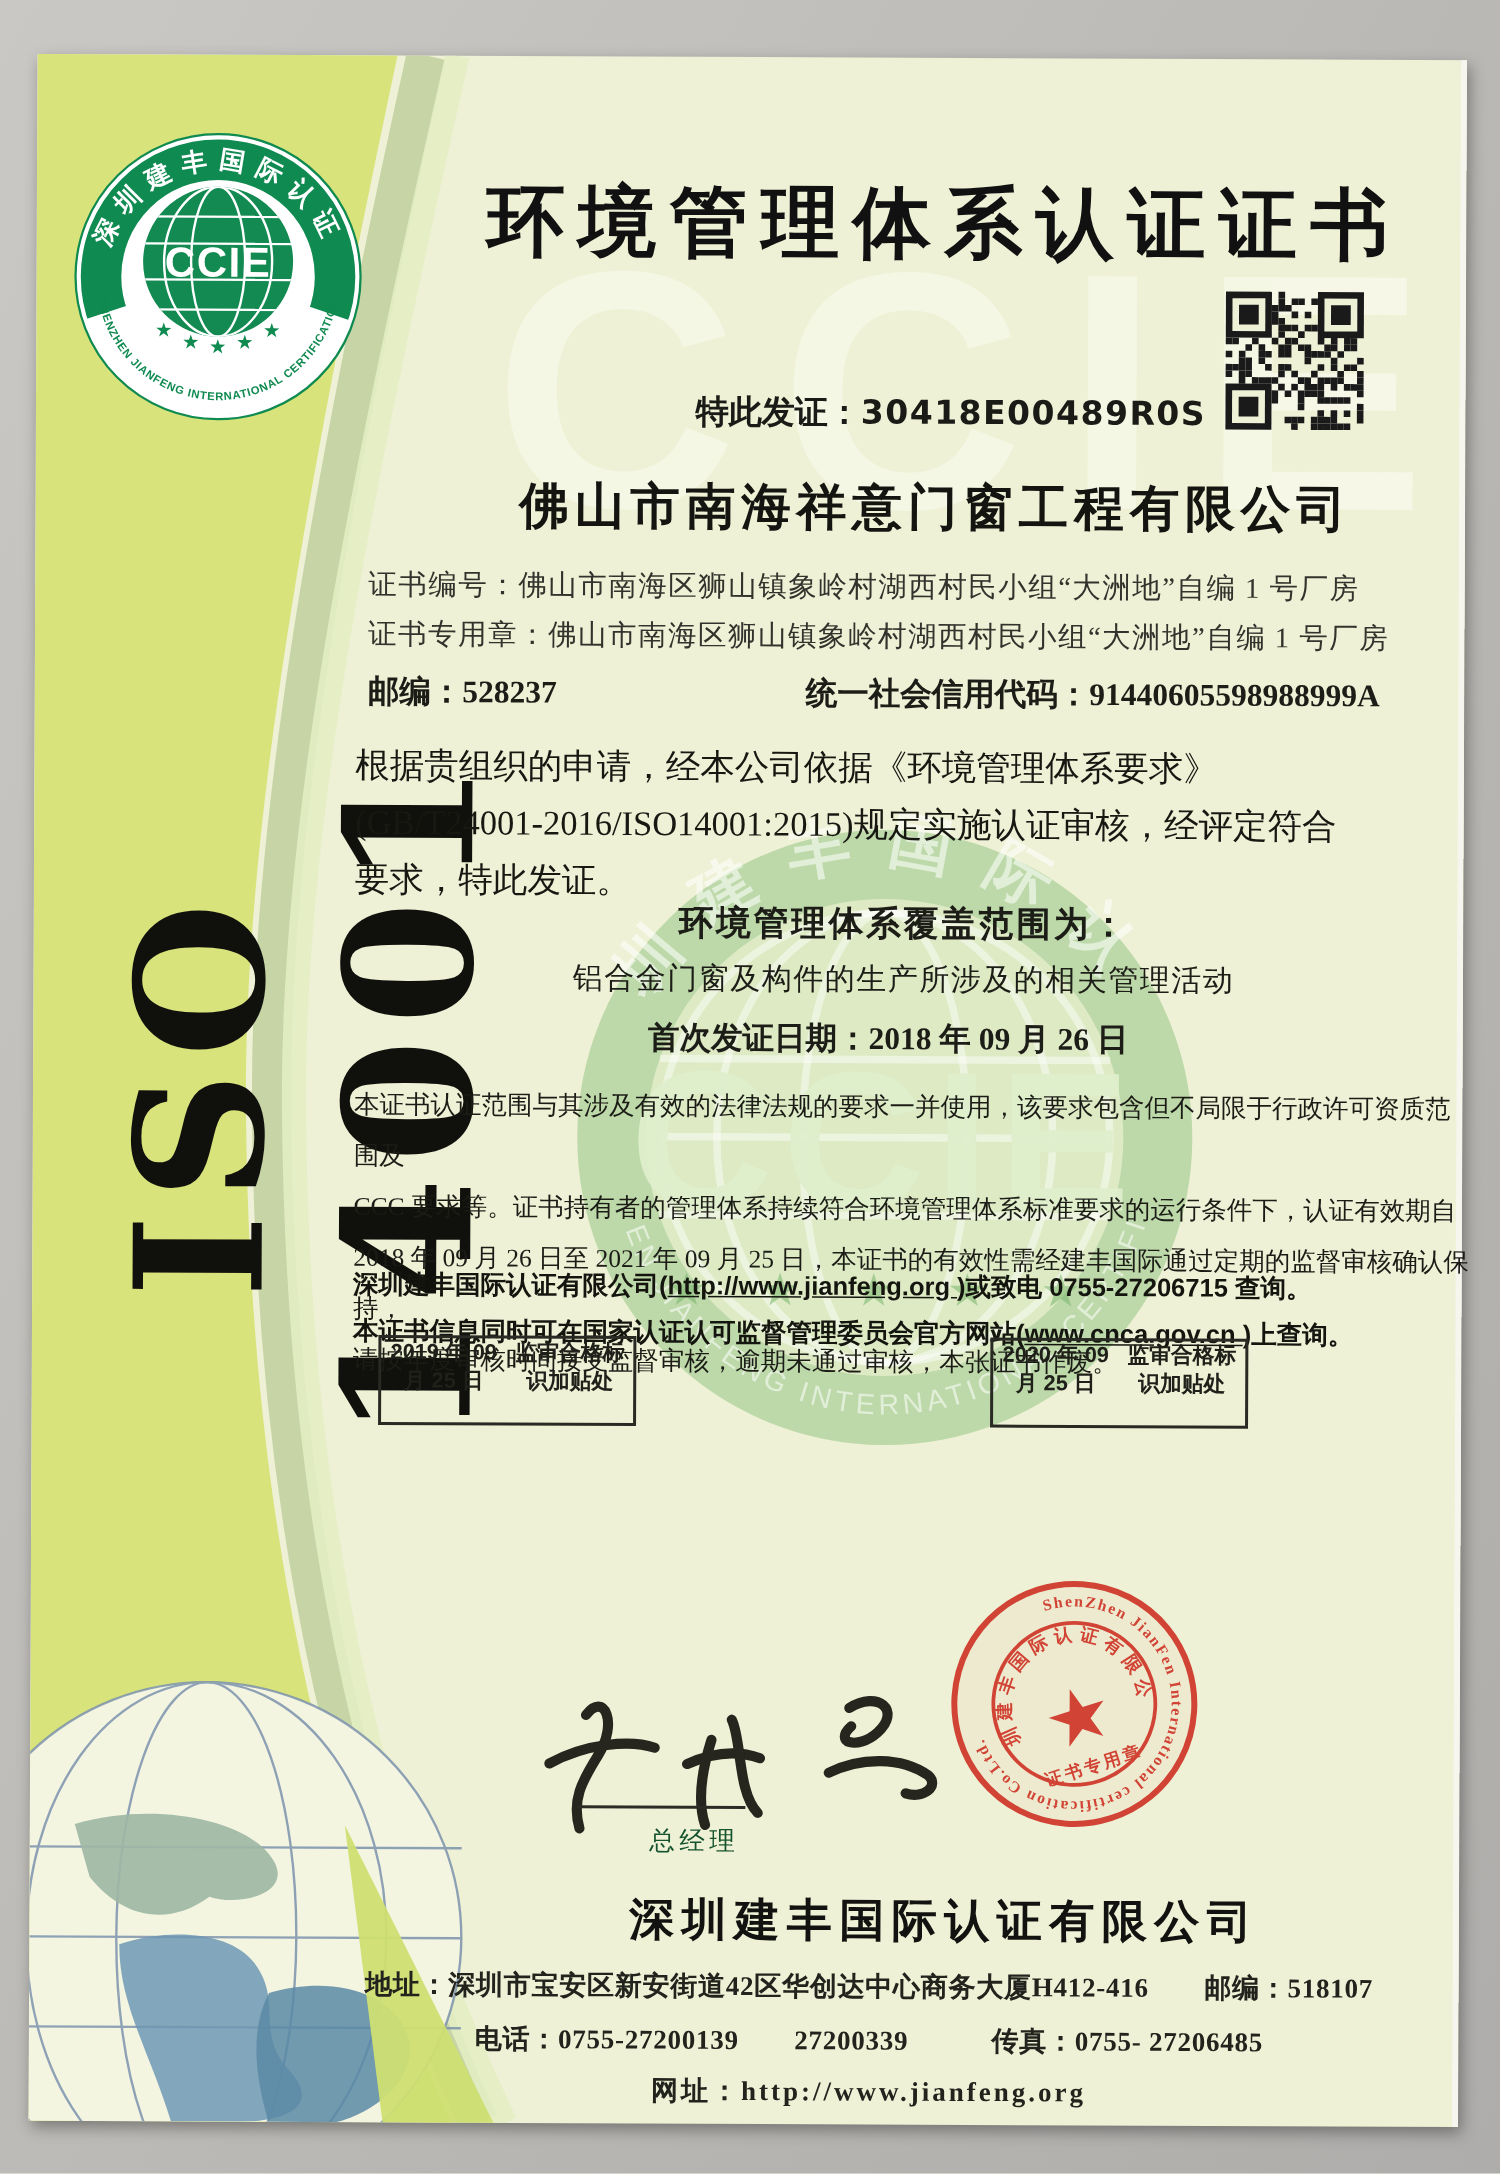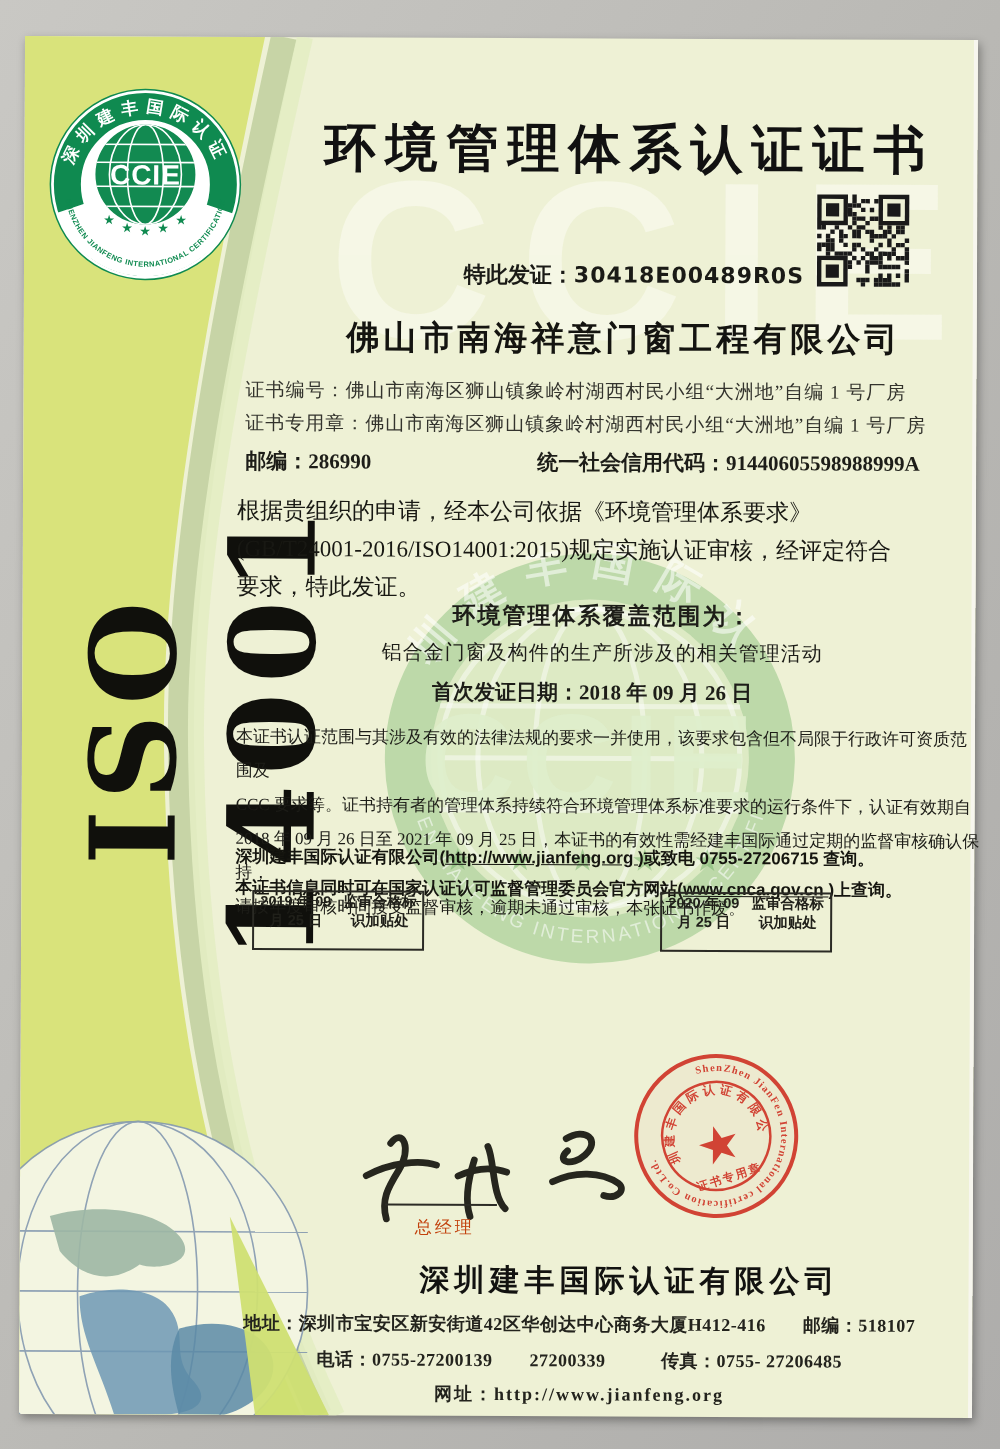--- a/index.html
+++ b/index.html
@@ -31,21 +31,21 @@
   .fine{left:214px;top:683px;width:744px;font-size:17px;line-height:34px;color:#1c1c17;}
   .weblines{font-family:"Liberation Sans", sans-serif;font-weight:bold;font-size:17px;color:#15150f;}
   .webline1{left:214px;top:808px;width:744px;}
   .webline2{left:214px;top:839px;width:744px;}
   .weblines .lnk{text-decoration:underline;}
   .auditbox{position:absolute;z-index:2;width:168px;height:56px;border:2px solid #2a2a24;
     font-family:"Liberation Sans", sans-serif;font-weight:bold;font-size:14.5px;color:#20201a;
     display:flex;flex-direction:row;justify-content:flex-start;text-align:center;}
   .box1{left:231px;top:853px;}
   .box2{left:639px;top:853px;}
-  .sigtitle{left:330px;top:1178px;width:190px;font-size:17px;letter-spacing:3px;color:#c2410c;}
+  .sigtitle{left:348px;top:1178px;width:190px;font-size:17px;letter-spacing:3px;color:#14532d;}
   .sigline{position:absolute;z-index:2;left:365px;top:1166px;width:112px;border-top:2px solid #2c2c26;}
   .issuer{left:250px;top:1222px;width:720px;font-family:"Liberation Sans", sans-serif;
     font-weight:bold;font-size:30px;letter-spacing:5px;color:#121210;}
   .footline{left:160px;width:800px;font-size:18px;font-weight:bold;color:#23231d;letter-spacing:.5px;}
   .foot1{top:1274px;}
   .foot2{top:1310px;}
   .foot3{top:1344px;letter-spacing:2px;}
   .iso-band{position:absolute;z-index:2;left:-258px;top:612px;width:760px;height:160px;
     transform:rotate(-90deg);transform-origin:center;text-align:center;
     font-family:"DejaVu Serif", serif;font-weight:bold;font-size:118px;letter-spacing:10px;color:#10100c;}
@@ -332,21 +332,21 @@
   <div class="txt company center">佛山市南海祥意门窗工程有限公司</div>
 
   <div class="txt addr">
     <span>证书编号：</span><span>佛山市南海区狮山镇象岭村湖西村民小组“大洲地”自编 1 号厂房</span>
   </div>
   <div class="txt addr addr2">
     <span>证书专用章：</span><span>佛山市南海区狮山镇象岭村湖西村民小组“大洲地”自编 1 号厂房</span>
   </div>
 
   <div class="txt ziprow">
-    <span>邮编：</span><span>286990</span>
+    <span>邮编：</span><span>528237</span>
     <span class="credit">
       <span>统一社会信用代码：</span><span>91440605598988999A</span>
     </span>
   </div>
 
   <div class="txt para">
     <div>根据贵组织的申请，经本公司依据《环境管理体系要求》</div>
     <div>(GB/T24001-2016/ISO14001:2015)规定实施认证审核，经评定符合</div>
     <div>要求，特此发证。</div>
   </div>

